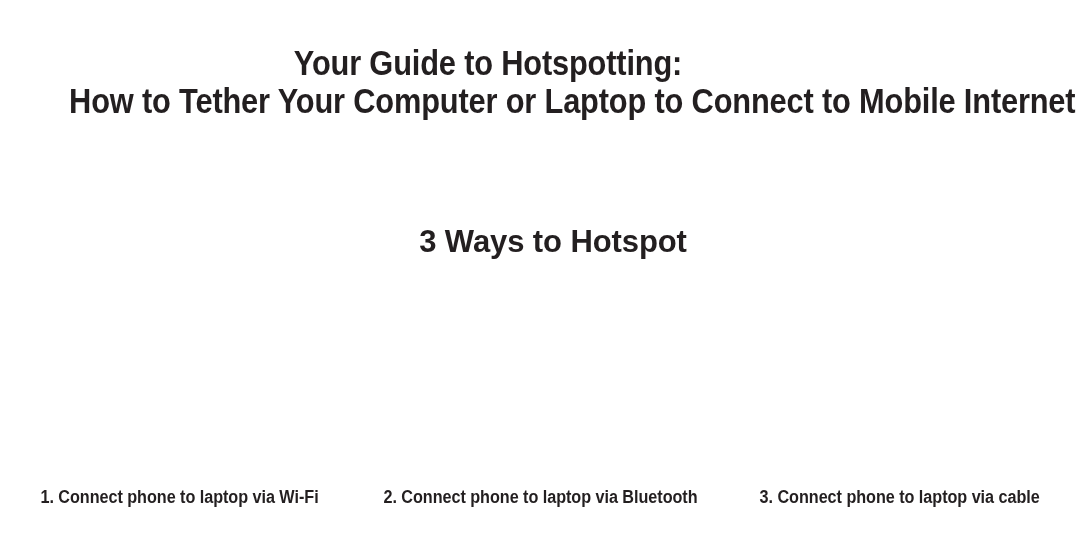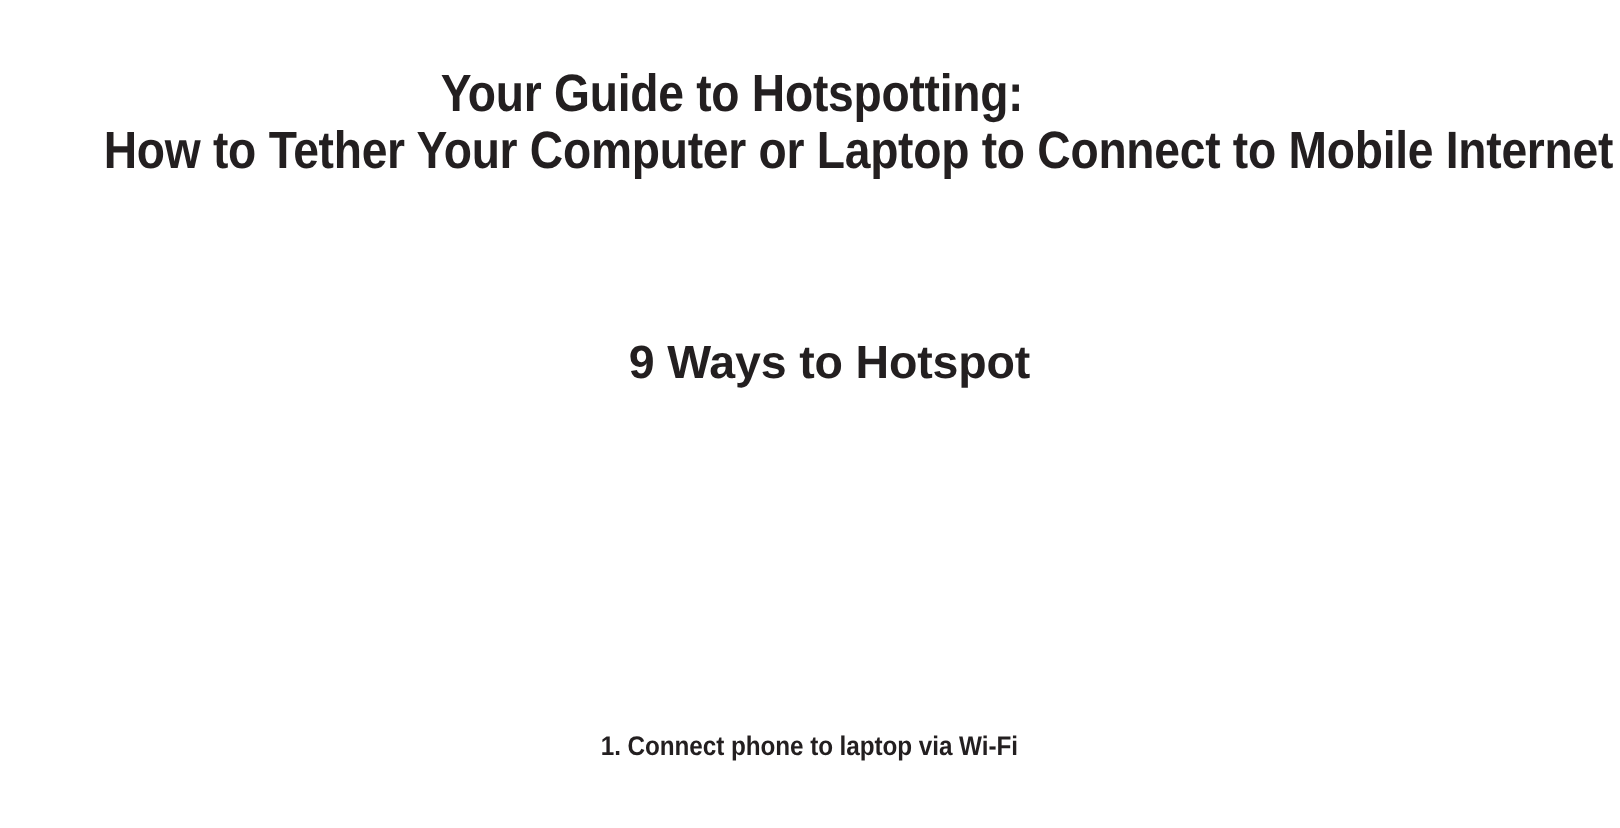--- a/index.html
+++ b/index.html
@@ -122,28 +122,34 @@
 <body>
 
 <div class="page">
 
   <div class="title-block">
     <span class="title-line l1">Your Guide to Hotspotting:</span>
     <span class="title-line l2">How to Tether Your Computer or Laptop to Connect to Mobile Internet</span>
   </div>
 
   <div class="section-heading">
-    <span class="section-heading-inner">9 Ways to Hotspot</span>
+    <span class="section-heading-inner">3 Ways to Hotspot</span>
   </div>
 
   <div class="illustration-row">
     <div class="illustration-slot"></div>
     <div class="illustration-slot"></div>
     <div class="illustration-slot"></div>
   </div>
 
   <div class="caption-row">
     <div class="caption-cell c1">
       <span class="caption-text">1. Connect phone to laptop via Wi-Fi</span>
     </div>
+    <div class="caption-cell c2">
+      <span class="caption-text">2. Connect phone to laptop via Bluetooth</span>
+    </div>
+    <div class="caption-cell c3">
+      <span class="caption-text">3. Connect phone to laptop via cable</span>
+    </div>
   </div>
 
 </div>
 
 </body></html>

